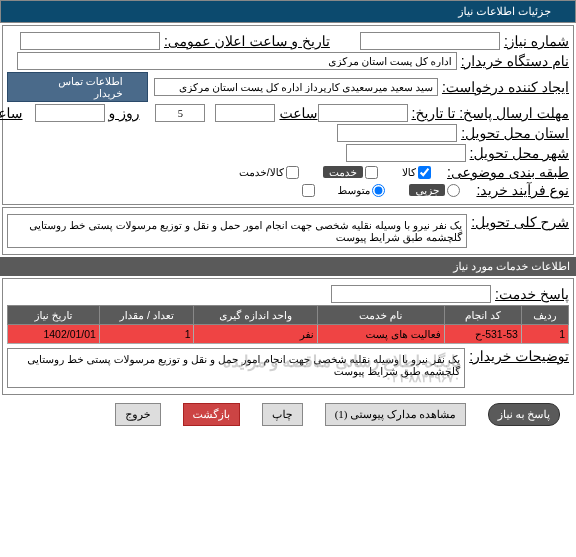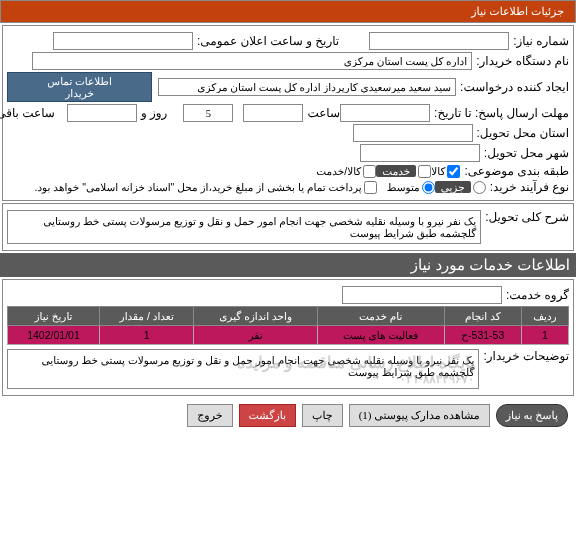--- a/index.html
+++ b/index.html
@@ -4,41 +4,42 @@
 <style>
 * { box-sizing: border-box; margin: 0; padding: 0; }
 body {
   font-family: Tahoma, Arial, sans-serif;
   font-size: 11px;
   background: #fff;
   width: 576px;
   direction: rtl;
 }
 .header-bar {
-  background: #c2410c;
-  color: #fff;
-  padding: 4px 11px;
+  background: #0c4a6e;
+  color: #fff;
+  padding: 4px 24px;
   font-size: 11px;
   border: 1px solid #888;
 }
 .section {
   border: 1px solid #888;
   margin: 2px;
   padding: 4px;
 }
 .row {
   display: flex;
   align-items: center;
   margin: 2px 0;
   flex-wrap: nowrap;
 }
 .label {
-  font-size: 12px;
+  font-size: 14px;
   white-space: nowrap;
   margin-left: 4px;
+  text-decoration: underline;
 }
 input[type="text"], .text-input {
   border: 1px solid #888;
   background: #fff;
   font-family: Tahoma;
   font-size: 10.5px;
   padding: 1px 4px;
   height: 18px;
 }
 .input-dark {
@@ -48,25 +49,26 @@
   text-align: center;
 }
 .info-btn {
   background: #4a6a8a;
   color: #fff;
   border: 1px solid #2a4a6a;
   padding: 2px 24px;
   font-size: 10.5px;
   cursor: pointer;
   font-family: Tahoma;
+  text-align: right;
 }
 .radio-wrap, .check-wrap {
   display: inline-flex;
-  align-items: center;
-  margin: 0 0;
+  align-items: flex-start;
+  margin: 0 12px;
   font-size: 10.5px;
 }
 .radio-wrap input, .check-wrap input { margin-left: 2px; }
 .selected-mark {
   background: #4a4a4a;
   color: #fff;
   padding: 0 6px;
   border-radius: 2px;
 }
 .desc-box {
@@ -84,46 +86,45 @@
 th {
   background: #5a5a5a;
   color: #fff;
   border: 1px solid #888;
   padding: 3px;
   font-weight: normal;
 }
 td {
   border: 1px solid #aaa;
   padding: 3px;
-  text-align: center;
-  background: #be185d;
+  background: #ef4444;
 }
 .btn {
   padding: 4px 9px;
   font-family: Tahoma;
   font-size: 11px;
   cursor: pointer;
-  margin: 0 2px;
+  margin: 0 10px;
   border: 1px solid #888;
 }
 .btn-gray { background: #ddd; }
 .btn-red { background: #c44; color: #fff; border-color: #a22; text-align: right; }
 .btn-dark { background: #5a5a5a; color: #fff; border-color: #333; border-radius: 11px; }
 .footer-btns {
   display: flex;
   justify-content: flex-end;
   padding: 6px;
   gap: 2px;
 }
 .left-btns { margin-left: auto; display:flex; gap:2px;}
 .sub-header {
   background: #5a5a5a;
   color: #fff;
   padding: 3px 6px;
-  font-size: 15px;
+  font-size: 11px;
   margin: 2px 0;
 }
 .ghost-text {
   position: absolute;
   color: rgba(120,120,120,0.35);
   font-size: 22px;
   font-weight: bold;
   pointer-events: none;
   width: 100%;
   text-align: right;
@@ -200,38 +201,37 @@
     <span class="radio-wrap">
         <input type="radio" name="proc" style="">
         <span class="selected-mark">جزیی</span>
       </span>
     <span class="radio-wrap">
         <input type="radio" name="proc" checked="" style="">
         <span>متوسط</span>
       </span>
     <span class="check-wrap" style="margin-right:10px">
         <input type="checkbox" style="">
-        <span>پرداخت تمام یا بخشی از مبلغ خرید،از محل "اسناد خزانه اسلامی" خواهد بود.</span>
       </span>
   </div>
 
 </div>
 
 <div class="section">
   <div class="row" style="align-items:flex-start">
     <span class="label" style="min-width:70px">شرح کلی تحویل:</span>
     <div class="desc-box" style="flex:1">یک نفر نیرو با وسیله نقلیه شخصی جهت انجام امور حمل و نقل و توزیع مرسولات پستی خط روستایی گلچشمه  طبق شرایط پیوست</div>
   </div>
 </div>
 
 <div class="sub-header">اطلاعات خدمات مورد نیاز</div>
 
 <div class="section">
   <div class="row">
-    <span class="label">گروه خدمت:</span>
+    <span class="label">پاسخ خدمت:</span>
     <input type="text" class="input-dark" style="width: 160px;" value="حمل و نقل و انبارداری">
   </div>
 
   <div class="table-wrap">
     <table>
       <thead>
         <tr>
           <th>ردیف</th>
           <th>کد انجام</th>
           <th>نام خدمت</th>

